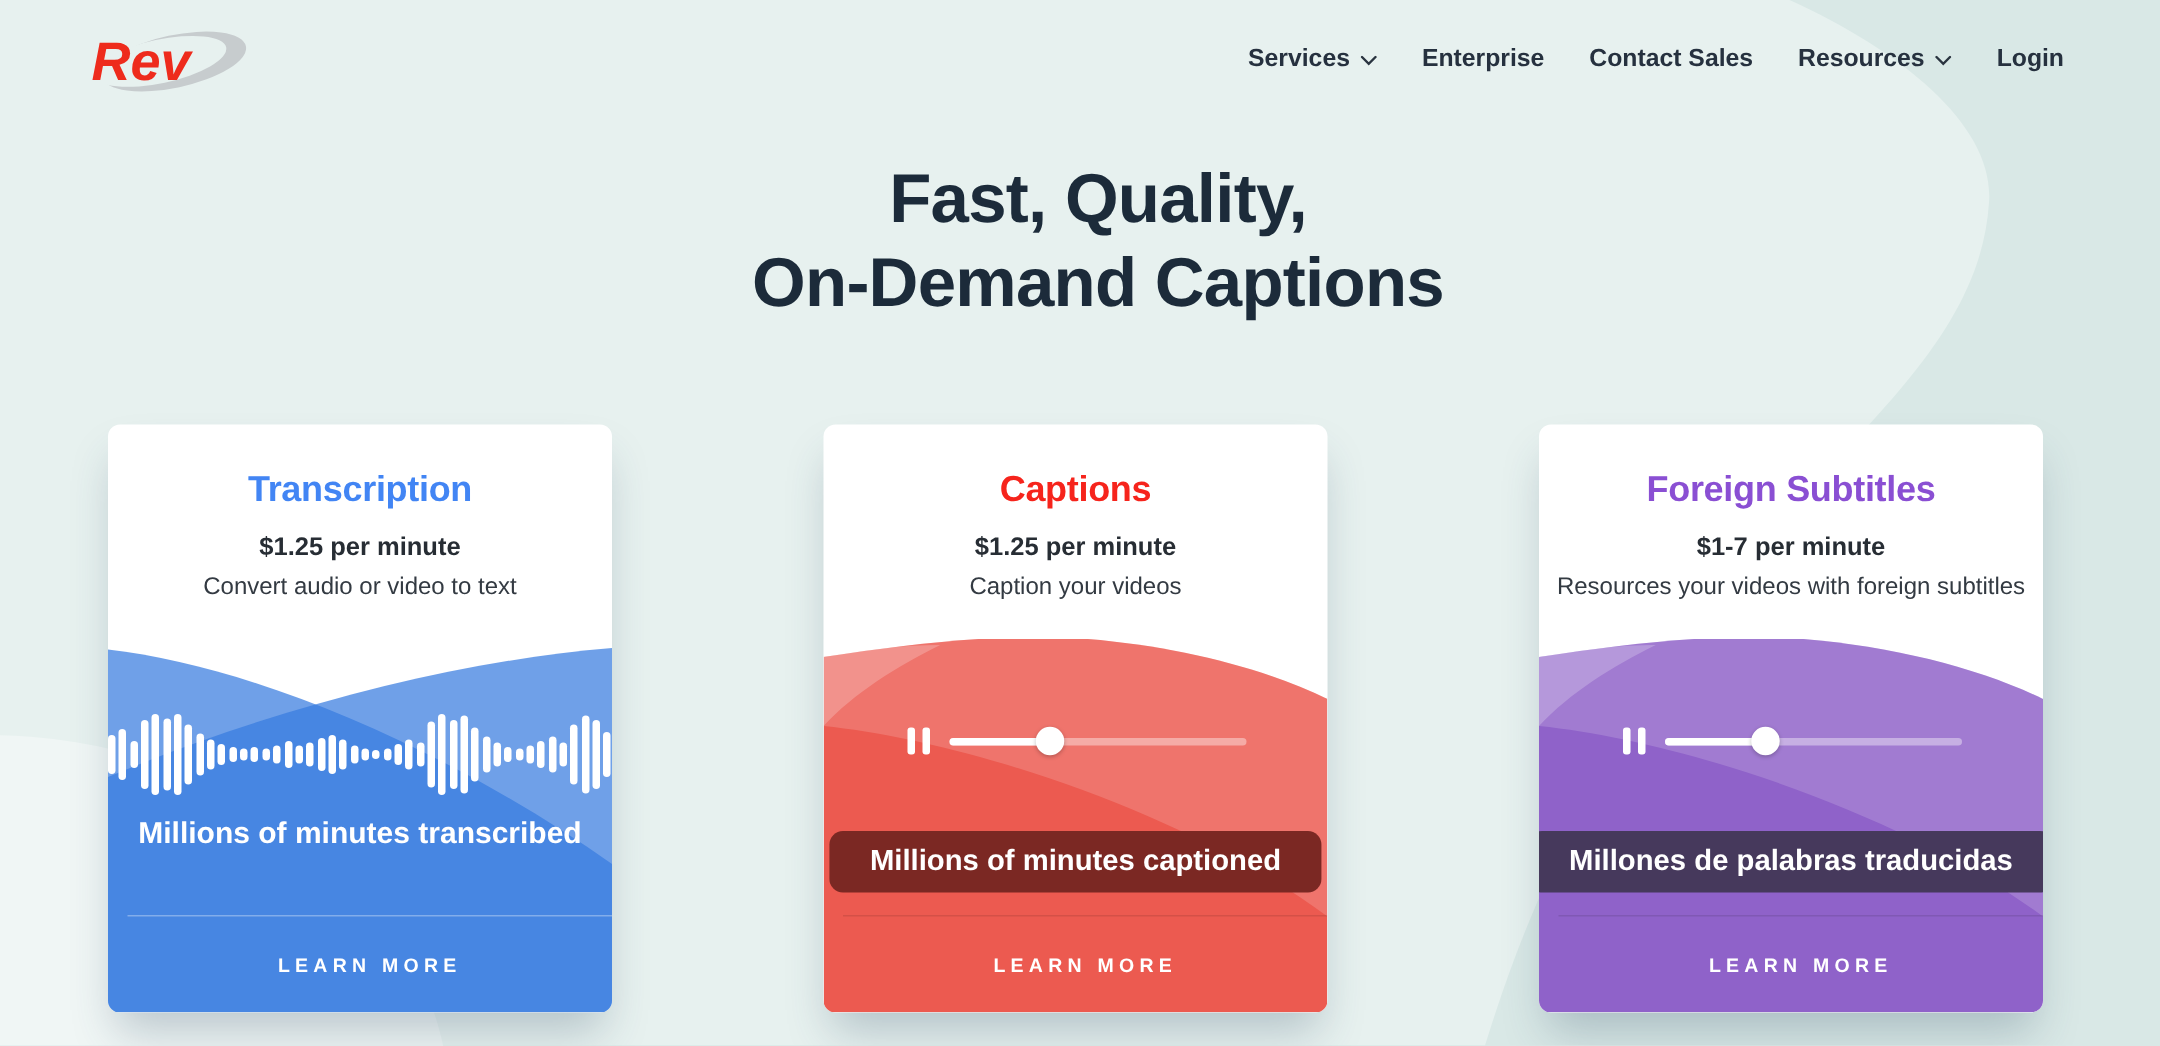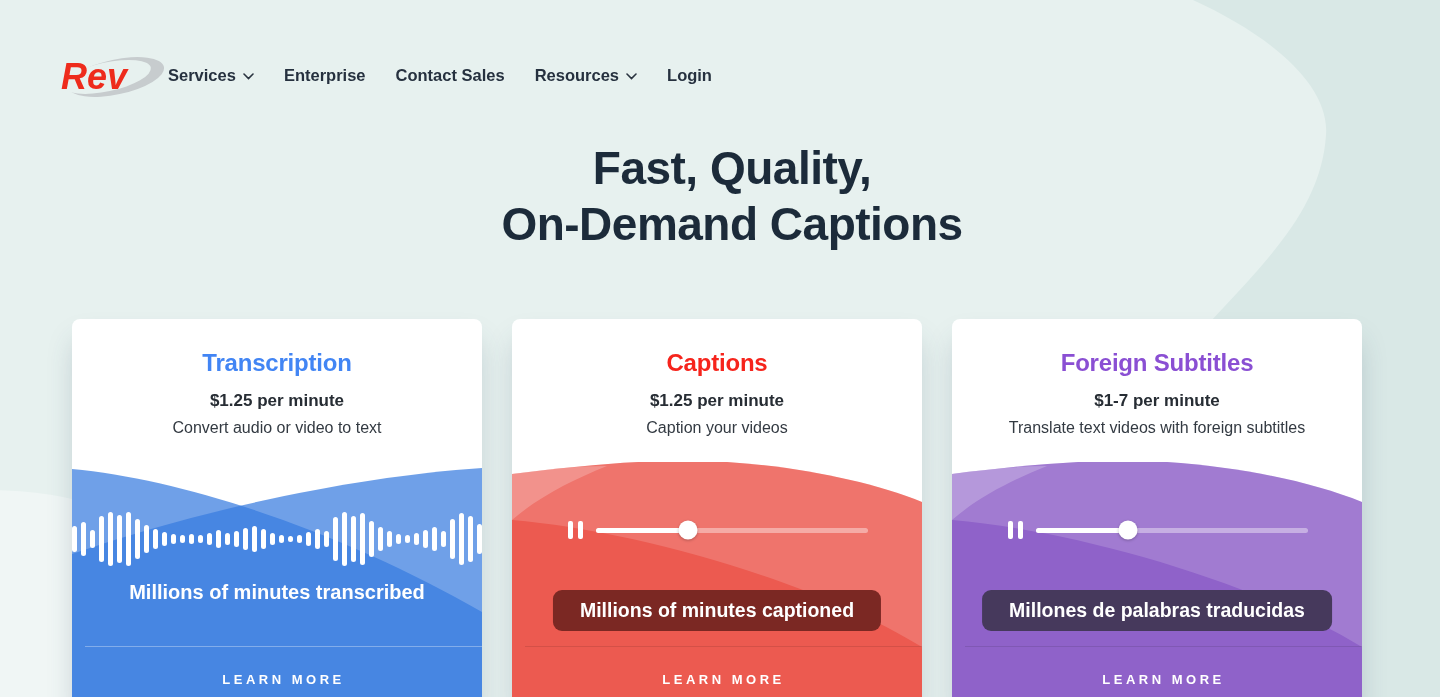--- a/index.html
+++ b/index.html
@@ -8,22 +8,22 @@
     position:relative; overflow:hidden;
     background:#d9e8e6;
     font-family:"Liberation Sans", sans-serif;
     color:#222d3a;
   }
   .bg-layer { position:absolute; inset:0; z-index:0; }
 
   
   .header {
     position:relative; z-index:2;
-    display:flex; align-items:center; 
-    padding:12px 64px 0 56px; height:66px;margin-top:36px;
+    display:flex; align-items:center; justify-content:space-between;
+    padding:12px 64px 0 56px; height:66px;
   }
   .logo { display:block; cursor:pointer; }
   .nav { display:flex; align-items:center; gap:30px;font-weight:bold; }
   .nav-item {
     display:flex; align-items:center; gap:7px;
     font-size:16.5px; color:#26313f; cursor:pointer; white-space:nowrap;
   }
   .chev { display:inline-block; margin-top:2px; }
 
   
@@ -34,21 +34,21 @@
     color:#1c2b3a; letter-spacing:-0.5px;margin-left:24px;
   }
 
   
   .cards {
     position:relative; z-index:2;
     display:flex; justify-content:space-between;
     padding:0 78px 0 72px; margin-top:67px;
   }
   .card {
-    width:410px; height:392px; background:#ffffff;
+    width:336px; height:392px; background:#ffffff;
     border-radius:8px; overflow:hidden;
     box-shadow:0 18px 30px -6px rgba(45,75,100,0.28);
     display:flex; flex-direction:column;
   }
   .card-head { height:143px; text-align:center; padding-top:30px; }
   .card-title { font-size:24px; font-weight:bold; color:var(--title-color); letter-spacing:-0.2px; }
   .card-price { margin-top:14px; font-size:17px; font-weight:bold; color:#272d34; }
   .card-desc  { margin-top:8px;  font-size:16px; color:#333a42; }
 
   .card-art { position:relative; flex:1; overflow:hidden; }
@@ -246,21 +246,21 @@
       <div class="cta-row">
         <span class="cta-label">LEARN MORE</span>
       </div>
     </div>
   </div>
 
   <div class="card dark-divider" style="--title-color: #8A4FD3; --body-color: #8F62C9; --badge-color: #46395C; --progress: 34%;">
     <div class="card-head">
       <div class="card-title">Foreign Subtitles</div>
       <div class="card-price">$1-7 per minute</div>
-      <div class="card-desc">Translate text videos with foreign subtitles</div>
+      <div class="card-desc">Resources your videos with foreign subtitles</div>
     </div>
     <div class="card-art">
       <svg class="art-bg" viewBox="0 0 410 249" preserveAspectRatio="none">
         <rect x="0" y="0" width="410" height="249" fill="#ffffff"></rect>
         <path d="M0,12 C80,2 150,-4 215,0 C290,5 360,20 410,40 L410,249 L0,249 Z" style="fill:var(--body-color)"></path>
         <path d="M0,12 C80,2 150,-4 215,0 C290,5 360,20 410,40 L410,185 C300,118 120,68 0,58 Z" fill="rgba(255,255,255,0.16)"></path>
         <path d="M0,12 C35,7 65,4 95,4 C60,18 25,36 0,58 Z" fill="rgba(255,255,255,0.22)"></path>
       </svg>
       <div class="player">
         <div class="pause">

